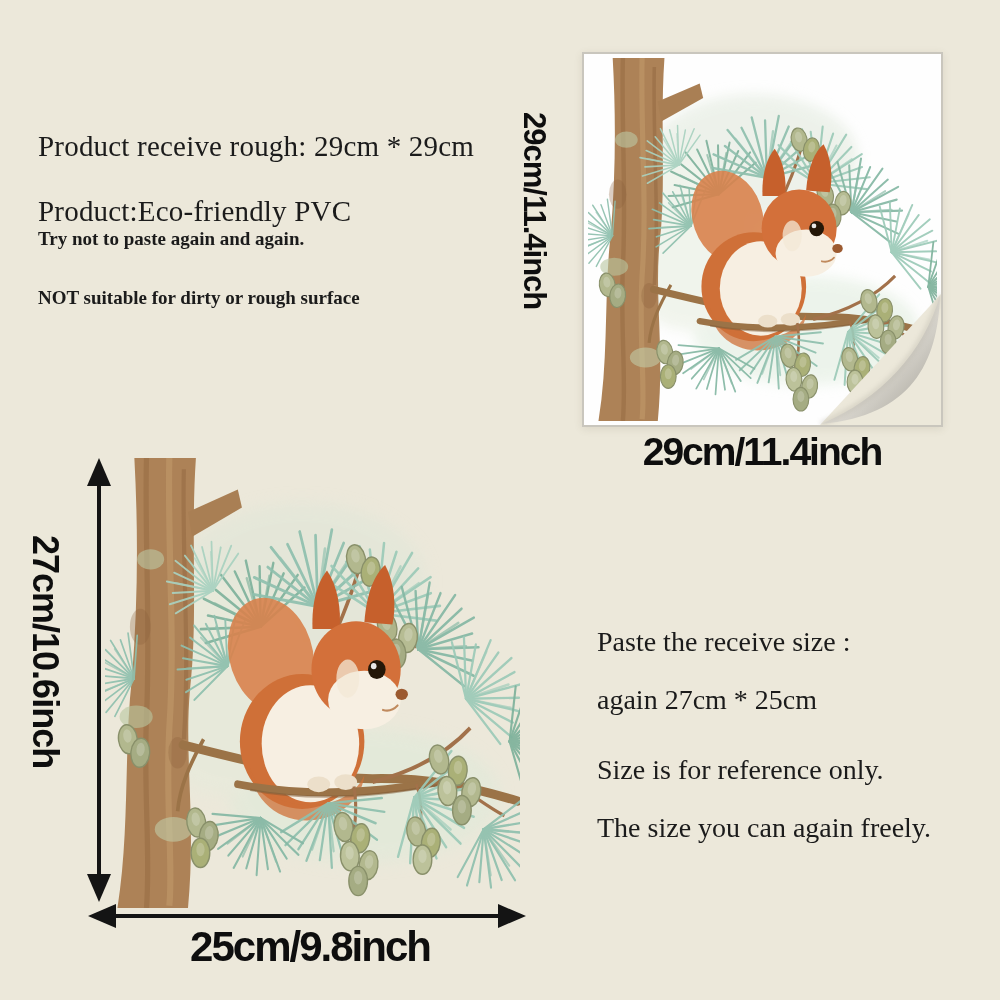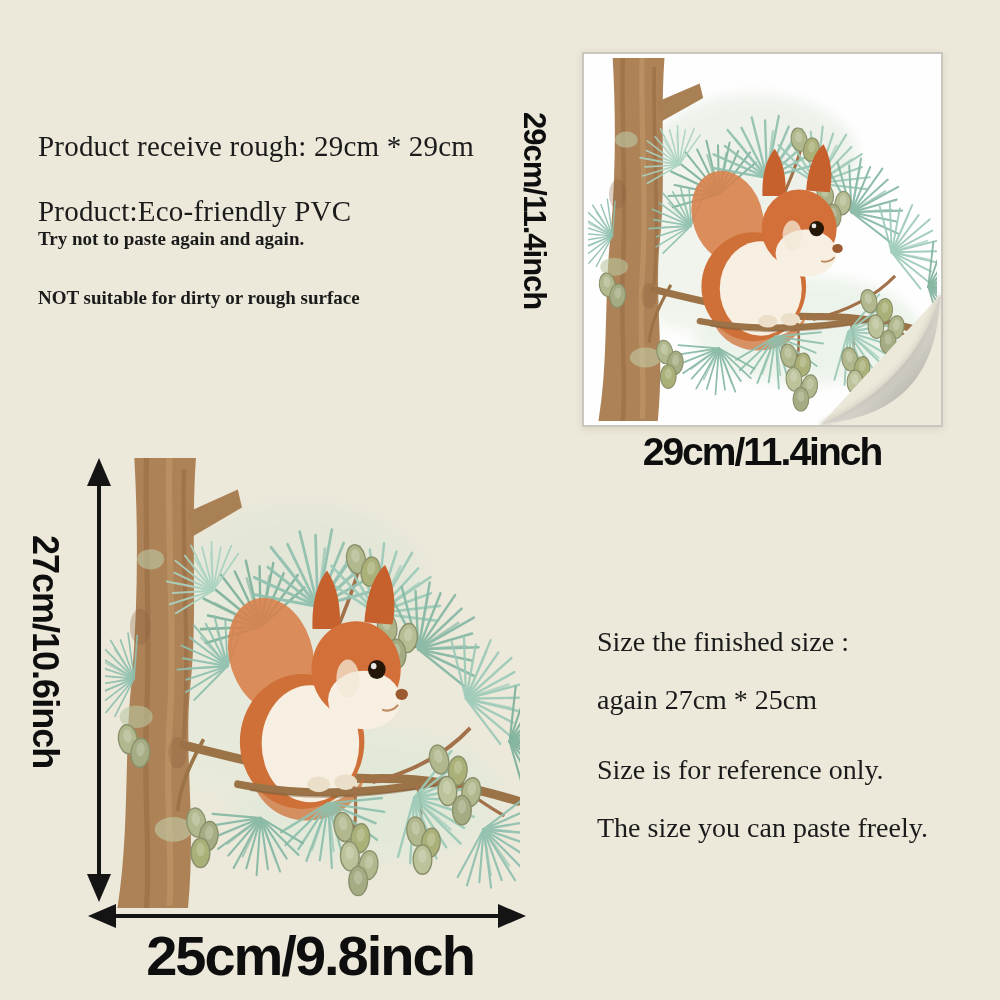--- a/index.html
+++ b/index.html
@@ -197,22 +197,22 @@
     <polygon points="21,2 9,30 33,30" fill="#141414"></polygon>
     <polygon points="21,446 9,418 33,418" fill="#141414"></polygon>
   </svg>
   <div class="abs dim v-label" style="left:24px;top:535px;font-size:36px;">27cm/10.6inch</div>
 
   <svg class="abs" style="left:86px;top:895px;" width="442" height="42">
     <line x1="24" y1="21" x2="418" y2="21" stroke="#141414" stroke-width="4"></line>
     <polygon points="2,21 30,9 30,33" fill="#141414"></polygon>
     <polygon points="440,21 412,9 412,33" fill="#141414"></polygon>
   </svg>
-  <div class="abs dim h-label" style="left:110px;top:923px;width:400px;font-size:56px;letter-spacing:-2px;">25cm/9.8inch</div>
+  <div class="abs dim h-label" style="left:110px;top:923px;width:400px;font-size:42px;letter-spacing:-2px;">25cm/9.8inch</div>
 
   <div class="abs" style="left:597px;top:626px;">
-    <div class="paste-line">Size the finished size :</div>
+    <div class="paste-line">Paste the receive size :</div>
     <div class="paste-line" style="margin-top:26px;">again 27cm * 25cm</div>
     <div class="paste-line" style="margin-top:38px;">Size is for reference only.</div>
-    <div class="paste-line" style="margin-top:26px;">The size you can paste freely.</div>
+    <div class="paste-line" style="margin-top:26px;">The size you can again freely.</div>
   </div>
 
 </div>
 
 </body></html>

